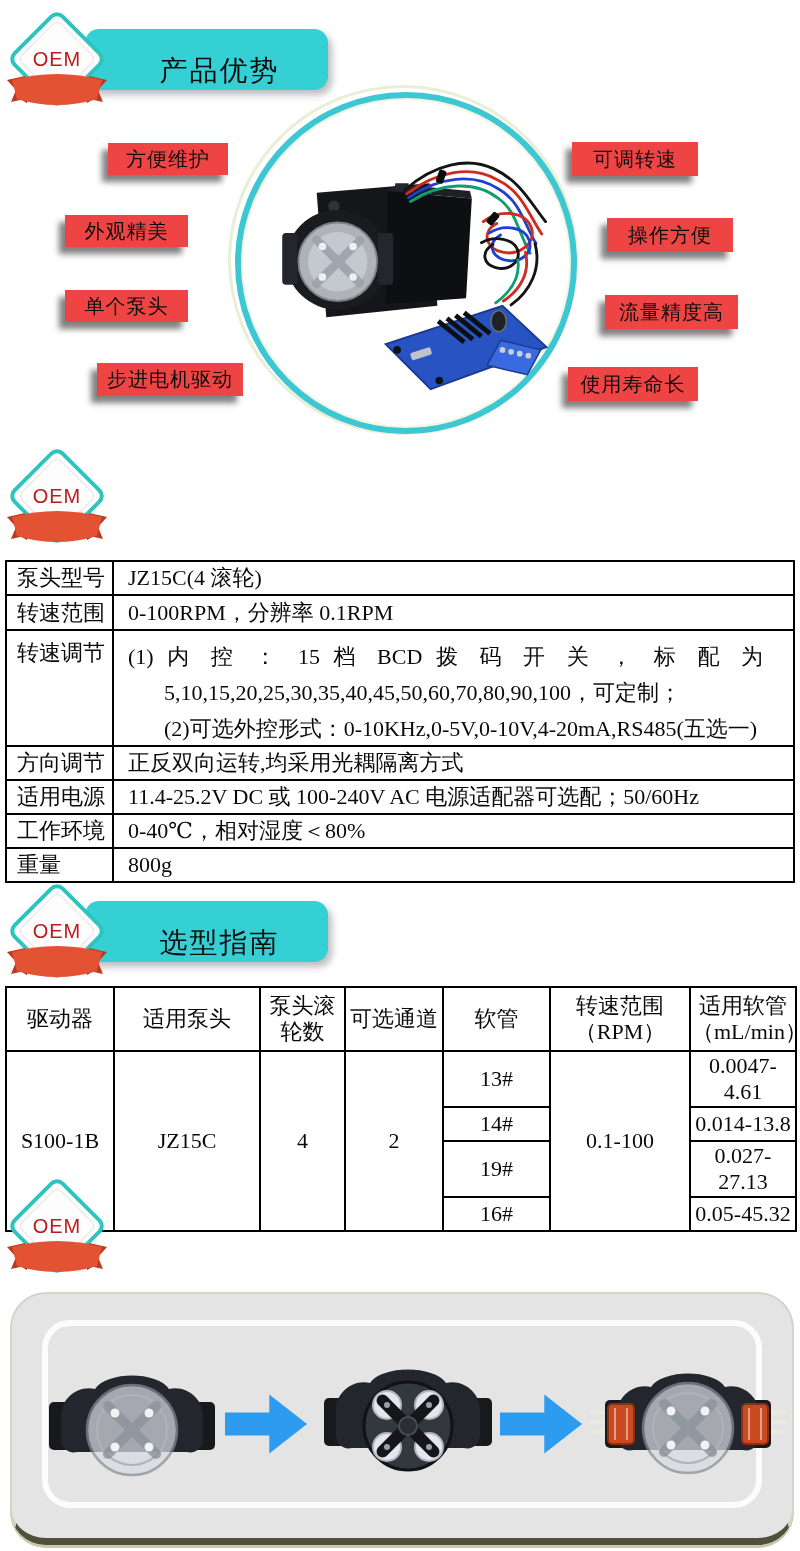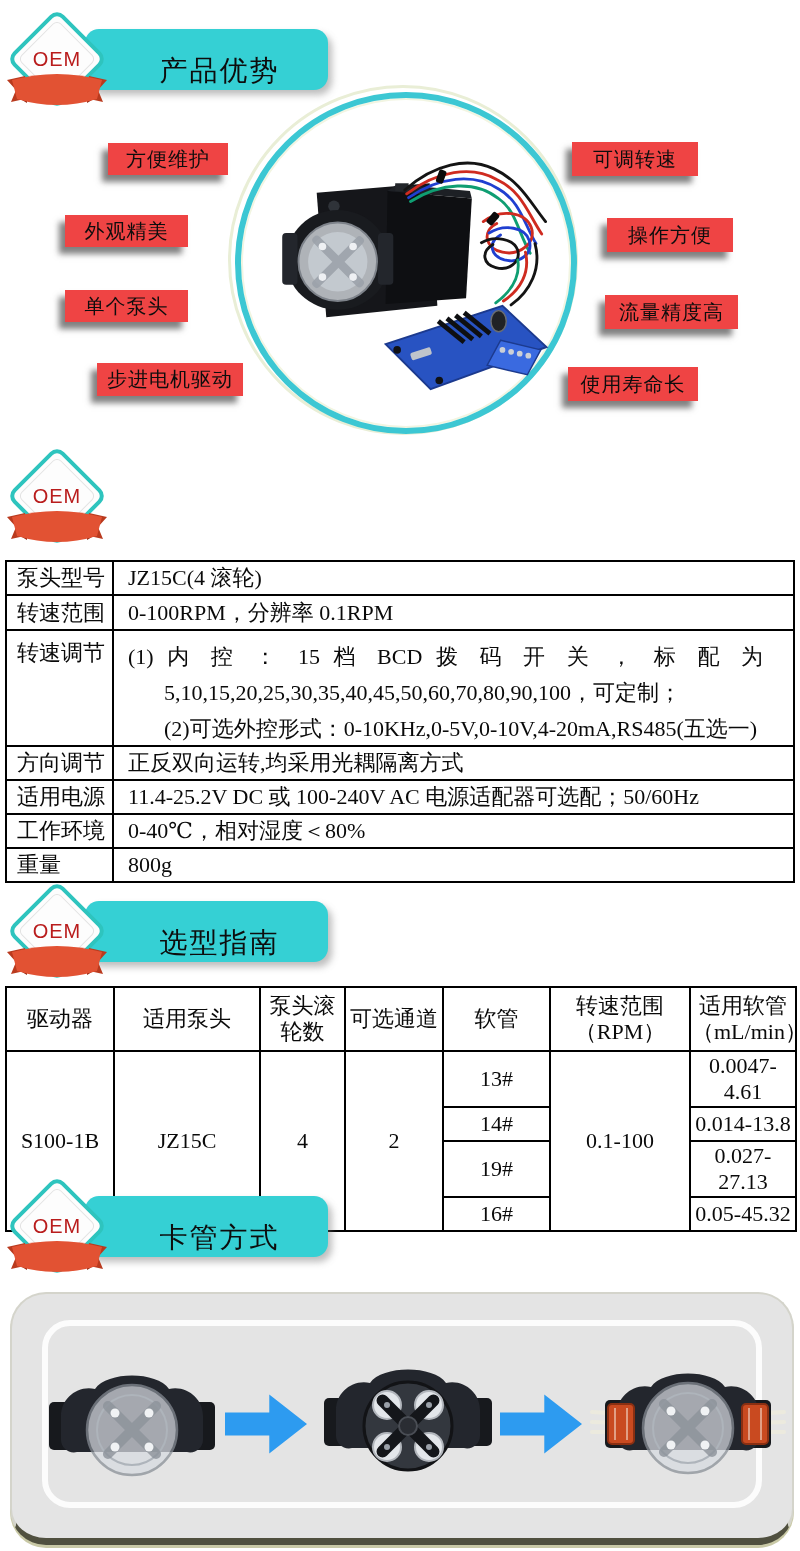--- a/index.html
+++ b/index.html
@@ -278,23 +278,20 @@
       <td>0.027-27.13</td>
     </tr>
     <tr>
       <td>16#</td>
       <td>0.05-45.32</td>
     </tr>
   </tbody>
     </table>
 
   <div class="badge-block" style="top:1179px;">
-    <div class="cyan-bar">
-      <span>卡管方式</span>
-    </div>
     <div class="diamond"></div>
     <svg class="ribbon" width="104" height="42" viewBox="0 0 104 42">
       <polygon points="2,13 20,9 24,31 6,35 11,23" fill="#b93a1e"></polygon>
       <polygon points="102,13 84,9 80,31 98,35 93,23" fill="#b93a1e"></polygon>
       <polygon points="12,30 22,24 22,36" fill="#8e2610"></polygon>
       <polygon points="92,30 82,24 82,36" fill="#8e2610"></polygon>
       <path d="M7,13 Q52,1 97,13 L92,32 Q52,44 12,32 Z" fill="#e25233"></path>
     </svg>
     <span class="oem">OEM</span>
   </div>

